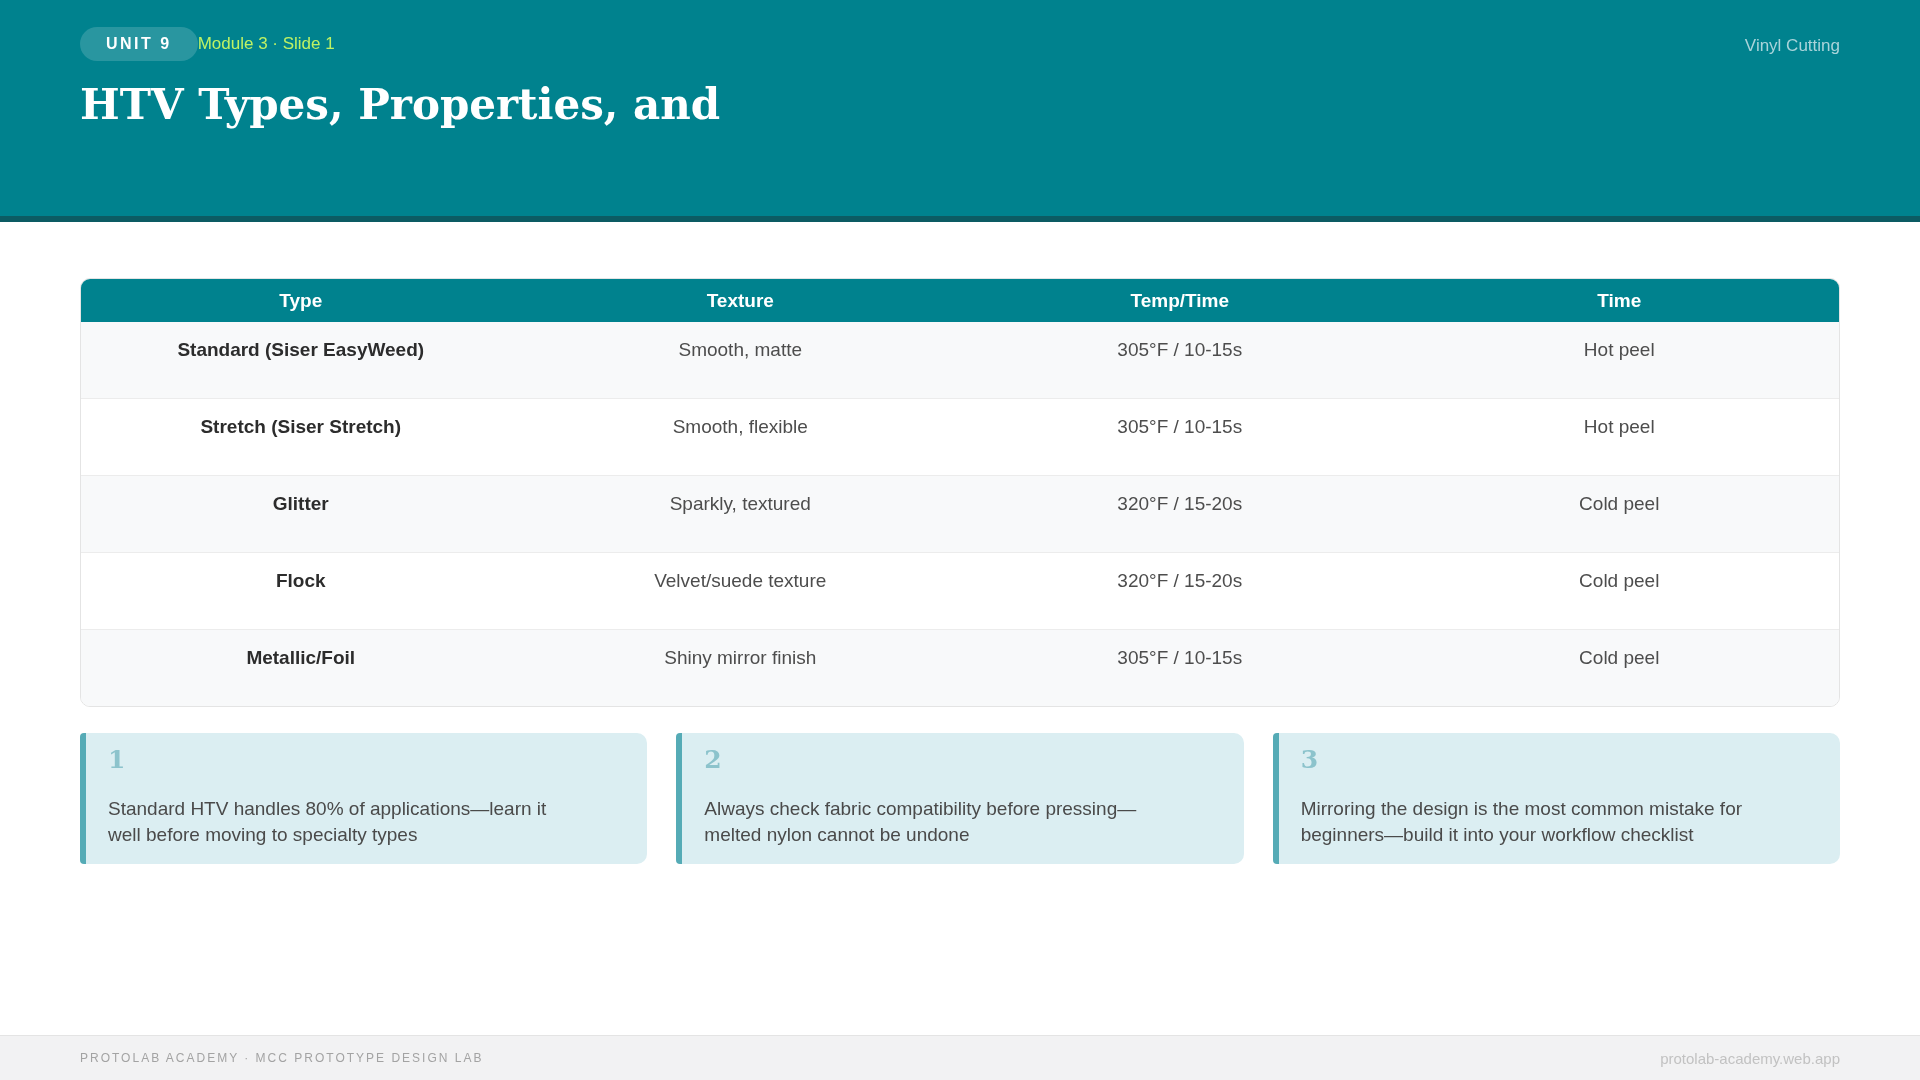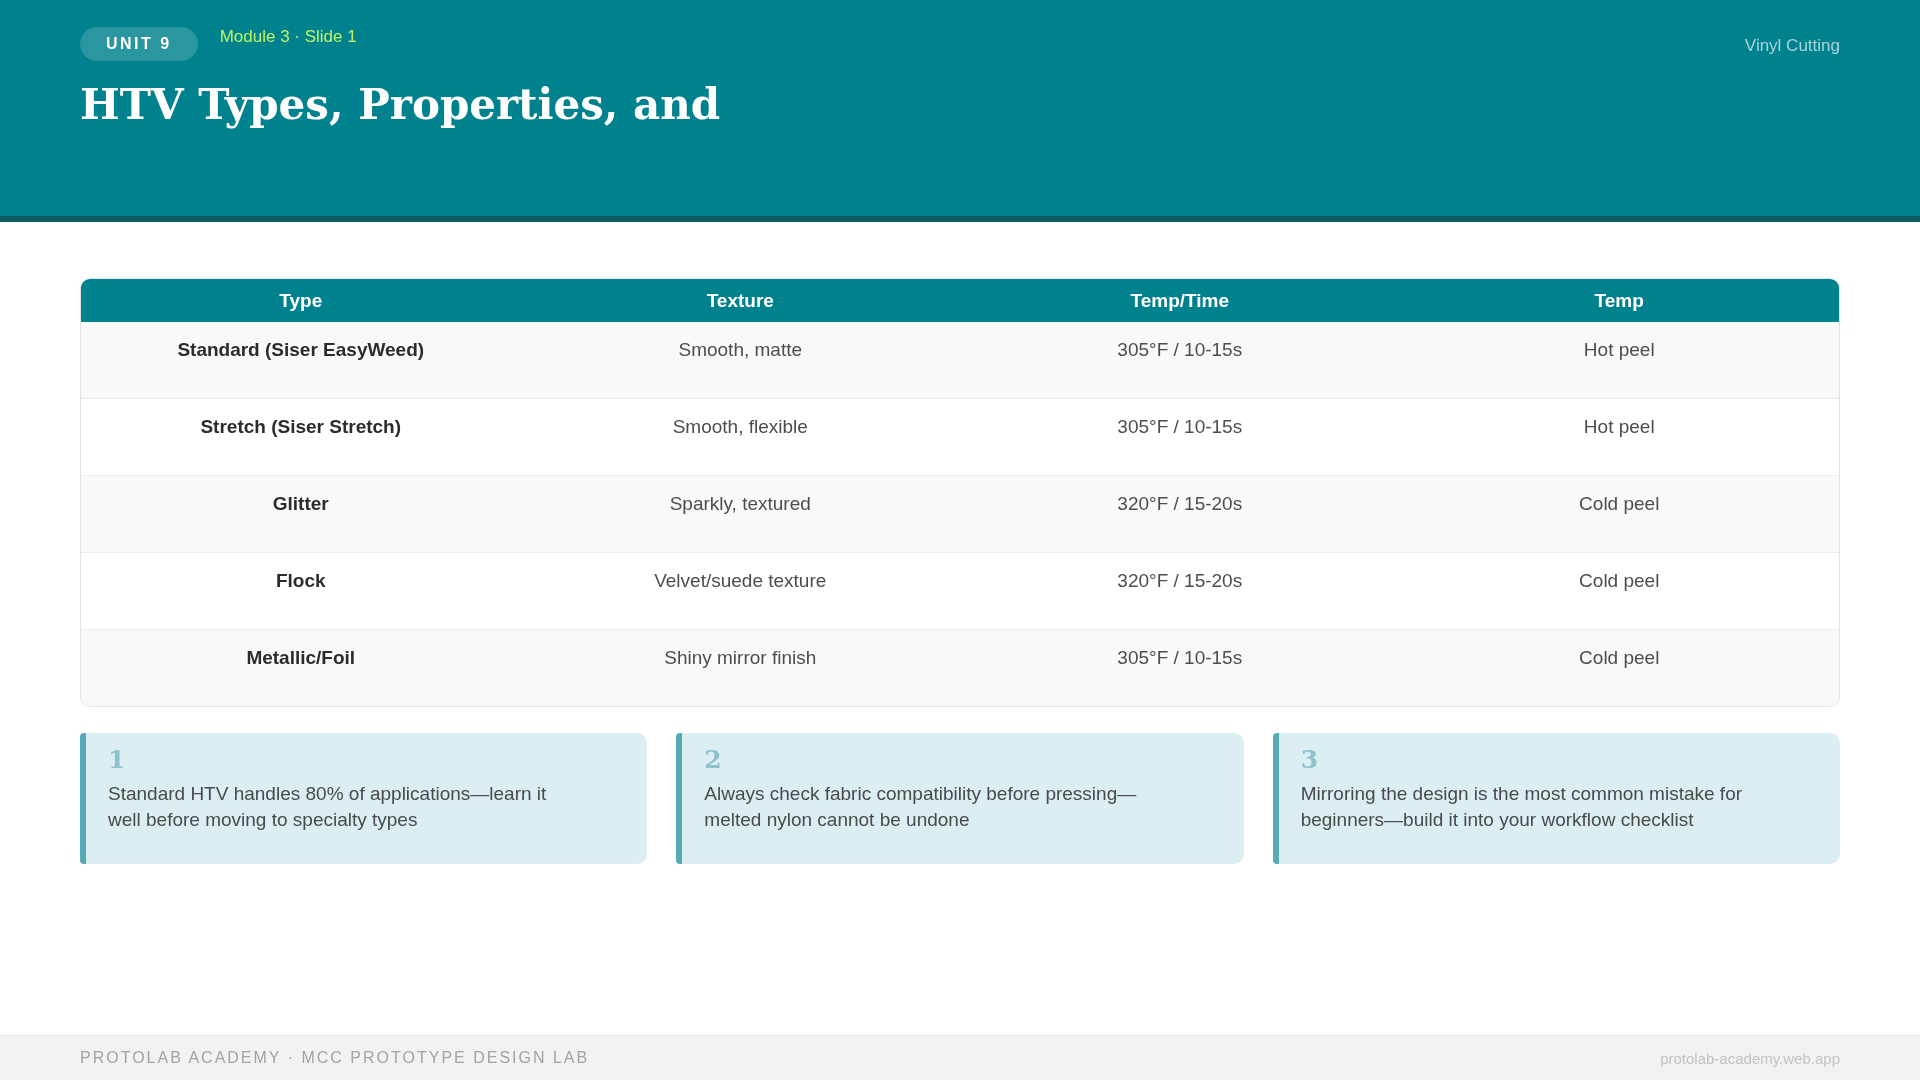--- a/index.html
+++ b/index.html
@@ -12,21 +12,21 @@
   .slide { position:relative; width:1920px; height:1080px; background:#ffffff; }
 
   
   .header {
     background:#00828e;
     height:222px;
     border-bottom:6px solid #0c5b63;
     padding:27px 80px 0 80px;
     position:relative;
   }
-  .header-meta { display:flex; gap:22px; }
+  .header-meta { display:flex; align-items:center; }
   .unit-badge {
     background:rgba(255,255,255,0.16);
     color:#ffffff;
     font-weight:bold;
     font-size:16px;
     letter-spacing:2.5px;
     padding:9px 26px;
     border-radius:19px;
     line-height:1;
   }
@@ -90,42 +90,42 @@
     padding:13px 26px 0 22px;
   }
   .callout-number {
     font-family:"DejaVu Serif", serif;
     font-weight:bold;
     font-size:25px;
     line-height:1.1;
     color:#8cc3cc;
   }
   .callout-text {
-    margin-top:7px;
+    margin-top:22px;
     font-size:19px;
     line-height:26px;
     color:#4a4a4a;
     max-width:462px;
   }
 
   
   .footer {
     position:absolute;
     left:0; right:0; top:1035px;
     height:45px;
     background:#f2f2f3;
     border-top:1px solid #e4e4e4;
     display:flex;
     justify-content:space-between;
     align-items:center;
     padding:0 80px;
   }
   .footer-brand {
     color:#a3a3a3;
-    font-size:16px;
+    font-size:12px;
     letter-spacing:2px;
   }
   .footer-url { color:#c2c2c2; font-size:15px; }
 </style>
 </head>
 <body>
 
 <div class="slide">
 
   <div class="header">
@@ -141,21 +141,21 @@
 
   <div class="main">
 
     <div class="table-card">
       <table>
         <thead>
           <tr>
             <th>Type</th>
             <th>Texture</th>
             <th>Temp/Time</th>
-            <th>Temp</th>
+            <th>Time</th>
           </tr>
         </thead>
         <tbody>
           <tr>
             <td class="type-cell">Standard (Siser EasyWeed)</td>
             <td>Smooth, matte</td>
             <td>305°F / 10-15s</td>
             <td>Hot peel</td>
           </tr>
           <tr>

